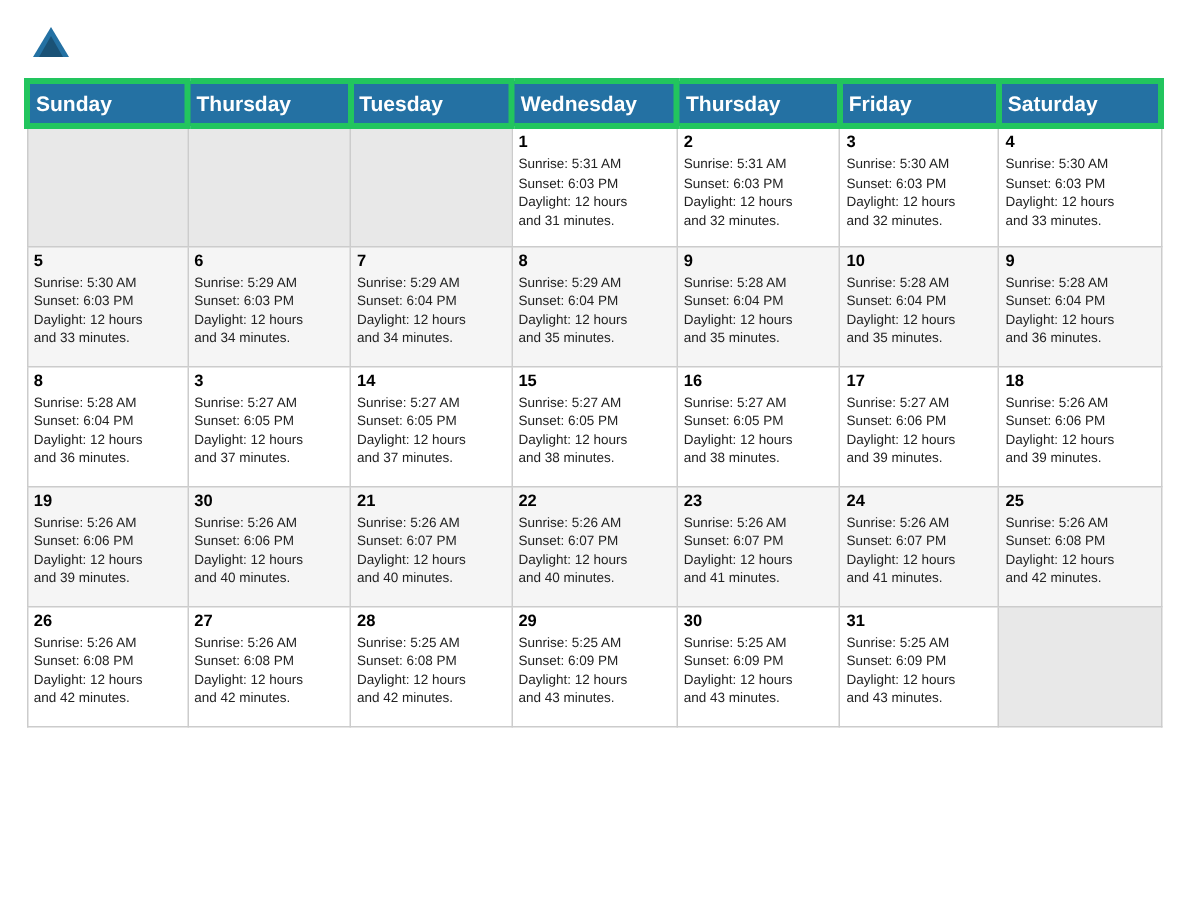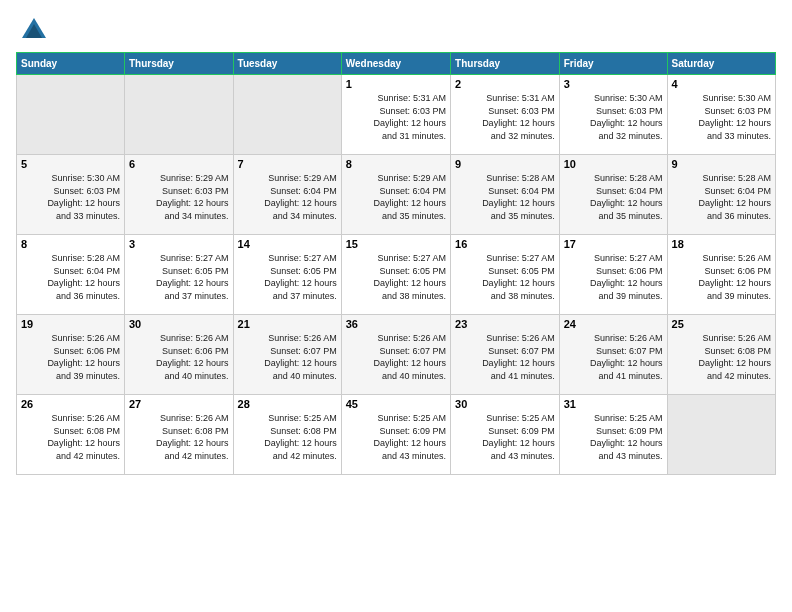--- a/index.html
+++ b/index.html
@@ -55,22 +55,22 @@
     table {
       width: 100%;
       border-collapse: collapse;
       font-size: 10px;
     }
     thead tr th {
       background-color: #2471a3;
       color: white;
       text-align: left;
       padding: 5px 4px;
-      font-size: 10px;
-      border: 1px solid #22c55e;
+      font-size: 14px;
+      border: 4px solid #22c55e;
     }
     tbody tr td {
       border: 1px solid #ccc;
       vertical-align: top;
       padding: 3px 4px;
       min-height: 70px;
       height: 80px;
       width: 113px;
     }
     tbody tr:nth-child(even) td {
@@ -81,21 +81,20 @@
     }
     .day-number {
       font-weight: bold;
       font-size: 11px;
       margin-bottom: 2px;
     }
     .day-info {
       font-size: 9px;
       color: #222;
       line-height: 1.4;
-      text-align: right;
     }
     .empty-cell {
       background-color: #e8e8e8 !important;
     }
   </style>
 </head>
 <body>
 
 <div class="header">
   <div class="logo">
@@ -278,21 +277,21 @@
 and 40 minutes.</div>
         </td>
         <td>
           <div class="day-number">21</div>
           <div class="day-info" style="white-space: pre-line;">Sunrise: 5:26 AM
 Sunset: 6:07 PM
 Daylight: 12 hours
 and 40 minutes.</div>
         </td>
         <td>
-          <div class="day-number">36</div>
+          <div class="day-number">22</div>
           <div class="day-info" style="white-space: pre-line;">Sunrise: 5:26 AM
 Sunset: 6:07 PM
 Daylight: 12 hours
 and 40 minutes.</div>
         </td>
         <td>
           <div class="day-number">23</div>
           <div class="day-info" style="white-space: pre-line;">Sunrise: 5:26 AM
 Sunset: 6:07 PM
 Daylight: 12 hours
@@ -329,21 +328,21 @@
 and 42 minutes.</div>
         </td>
         <td>
           <div class="day-number">28</div>
           <div class="day-info" style="white-space: pre-line;">Sunrise: 5:25 AM
 Sunset: 6:08 PM
 Daylight: 12 hours
 and 42 minutes.</div>
         </td>
         <td>
-          <div class="day-number">45</div>
+          <div class="day-number">29</div>
           <div class="day-info" style="white-space: pre-line;">Sunrise: 5:25 AM
 Sunset: 6:09 PM
 Daylight: 12 hours
 and 43 minutes.</div>
         </td>
         <td>
           <div class="day-number">30</div>
           <div class="day-info" style="white-space: pre-line;">Sunrise: 5:25 AM
 Sunset: 6:09 PM
 Daylight: 12 hours

